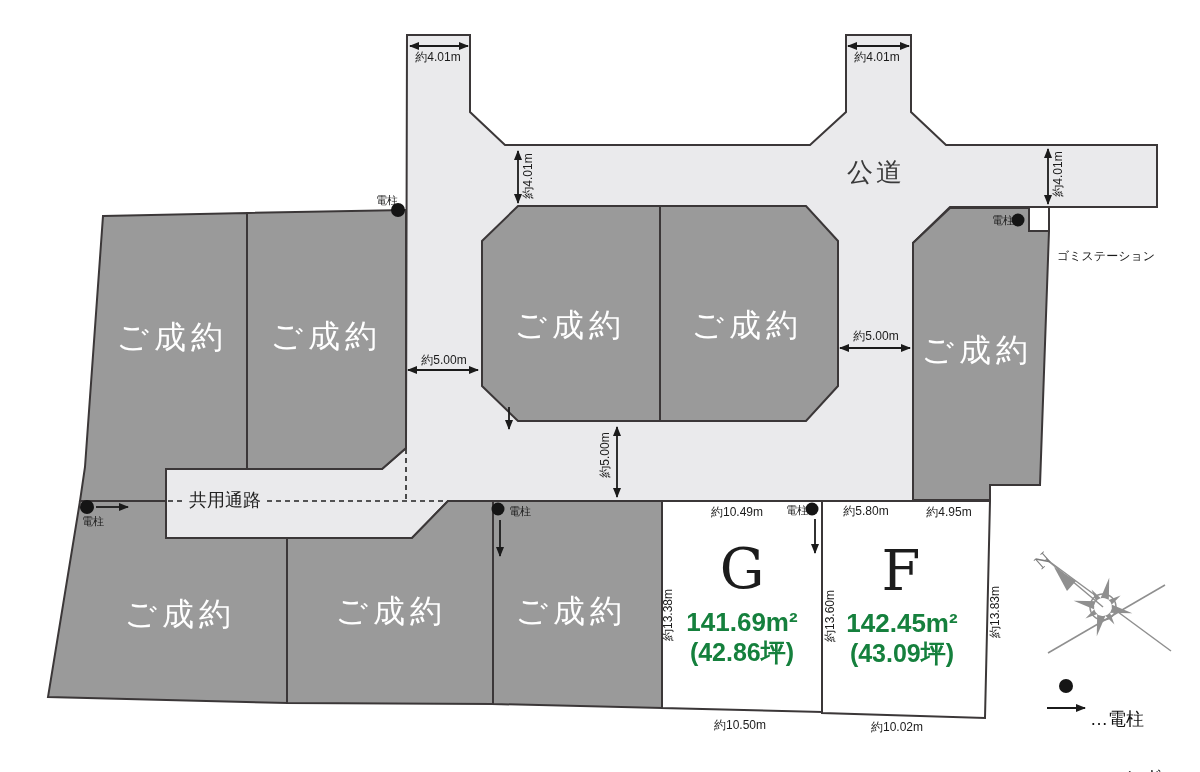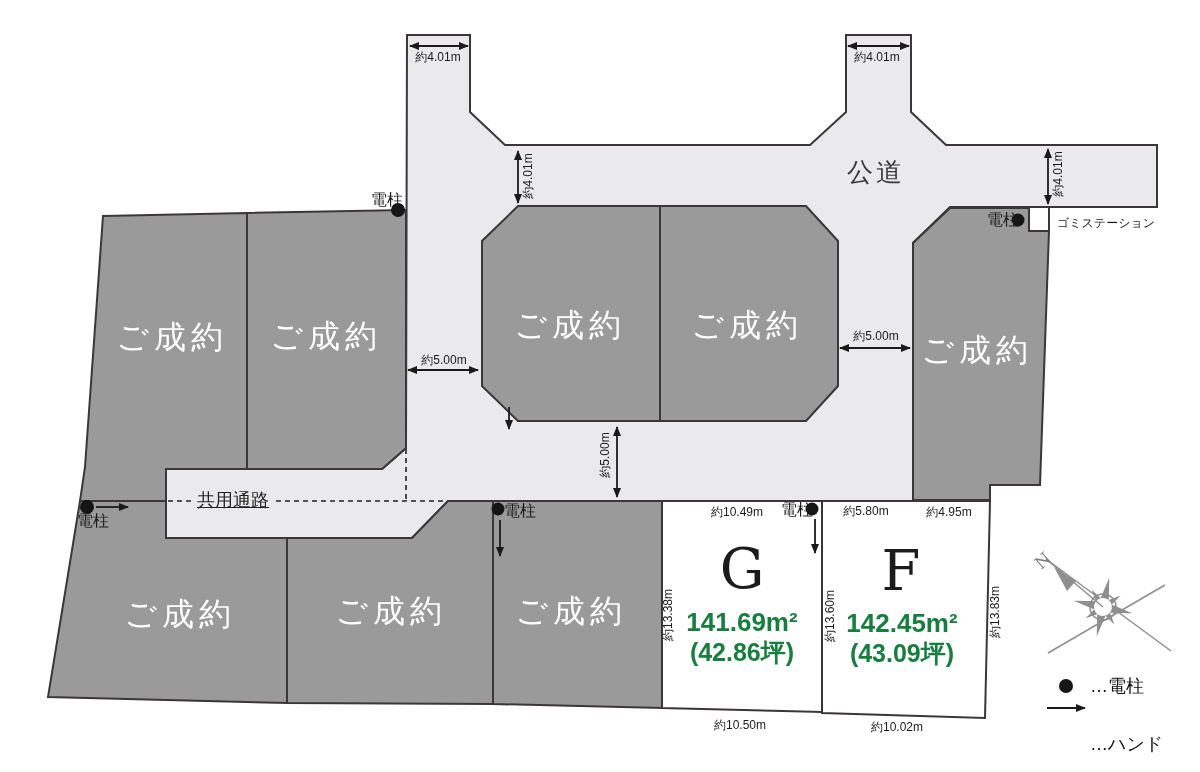--- a/index.html
+++ b/index.html
@@ -15,26 +15,26 @@
   .lot{fill:var(--lot-fill);stroke:var(--line);stroke-width:2;stroke-linejoin:miter;}
   .wlot{fill:#ffffff;stroke:var(--line);stroke-width:2;}
   .dash{stroke:#222;stroke-width:1.6;stroke-dasharray:5 4;fill:none;}
   .dim{stroke:#1b1b1b;stroke-width:1.8;fill:none;}
   .pole-dot{fill:#151515;stroke:none;}
   .cmp{stroke:#8f8f8f;stroke-width:1.5;fill:none;}
   .cmp-fill{fill:#8f8f8f;stroke:none;}
 
   .lbl{position:absolute;transform:translate(-50%,-50%);white-space:nowrap;color:#1d1d1d;line-height:1;}
   .lbl.rot{transform:translate(-50%,-50%) rotate(-90deg);}
-  .lbl.left{transform:translate(0,-50%);}
+  .lbl.left{transform:translate(0,-50%);margin-top:33px;}
   .sold{color:#ffffff;font-size:32px;letter-spacing:5px;font-weight:500;}
   .big{font-size:26px;letter-spacing:3px;color:#3a3a3a;}
   .passage{font-size:18px;background:var(--road-fill);padding:1px 3px;color:#222;}
   .dimlbl{font-size:12px;color:#1b1b1b;}
-  .pole{font-size:16px;color:#1b1b1b;}
+  .pole{font-size:11px;color:#1b1b1b;}
   .tiny{font-size:12px;color:#1b1b1b;}
   .lotname{font-family:"DejaVu Serif","Liberation Serif",serif;font-size:56px;color:#1c1c1c;}
   .lotarea{font-size:26px;font-weight:600;color:#15803d;}
   .lottsubo{font-size:25px;font-weight:600;color:#15803d;}
   .legend-txt{font-size:18px;color:#111;}
   .north{font-family:"DejaVu Serif","Liberation Serif",serif;font-size:17px;color:#7d7d7d;
          transform:translate(-50%,-50%) rotate(-42deg);}
 </style>
 </head>
 <body>
@@ -107,21 +107,21 @@
       </g>
       <line class="cmp" x1="1046" y1="559" x2="1103" y2="607"></line>
       <polygon class="cmp-fill" points="1054,567 1076,581 1067,591"></polygon>
     </g>
 
     <circle class="pole-dot" cx="1066" cy="686" r="7"></circle>
     <line class="dim" x1="1047" y1="708" x2="1085" y2="708" marker-end="url(#arw)"></line>
   </svg>
 
   <div class="lbl big" style="left:876px;top:172px;">公道</div>
-  <div class="lbl passage" style="left:233px;top:500px;text-decoration:underline;">共用通路</div>
+  <div class="lbl passage" style="left:225px;top:500px;">共用通路</div>
   <div class="lbl left tiny" style="left:1057px;top:223px;">ゴミステーション</div>
 
   <div class="lbl pole" style="left:387px;top:200px;">電柱</div>
   <div class="lbl pole" style="left:1003px;top:220px;">電柱</div>
   <div class="lbl pole" style="left:93px;top:521px;">電柱</div>
   <div class="lbl pole" style="left:520px;top:511px;">電柱</div>
   <div class="lbl pole" style="left:797px;top:510px;">電柱</div>
 
   <div class="lbl sold" style="left:172px;top:337px;">ご成約</div>
   <div class="lbl sold" style="left:326px;top:336px;">ご成約</div>

